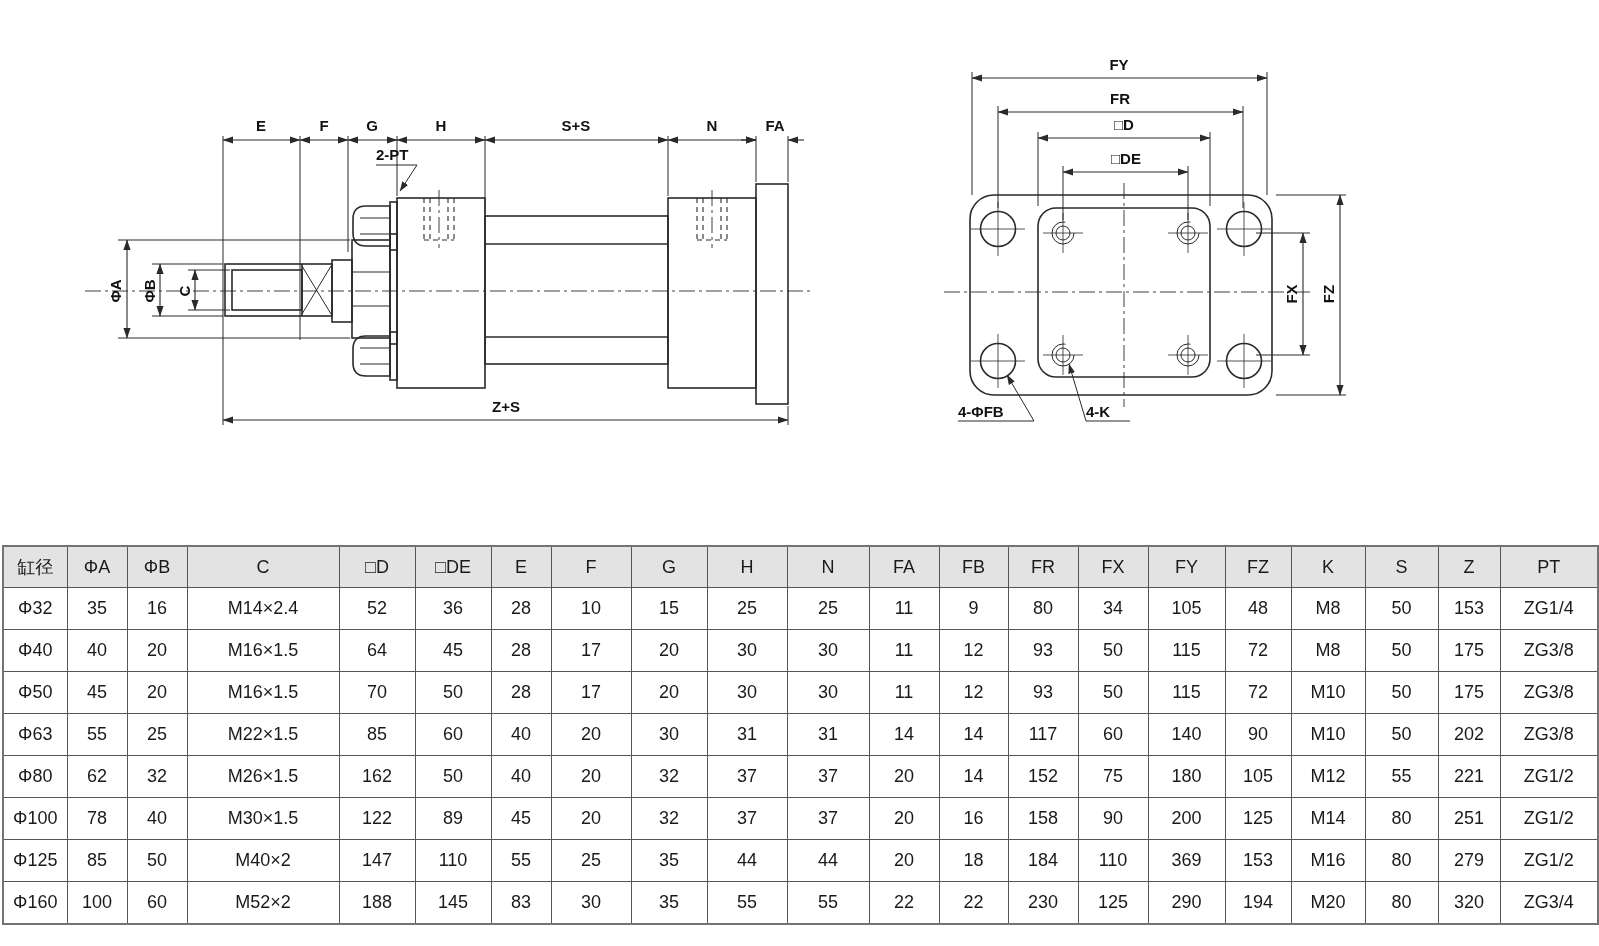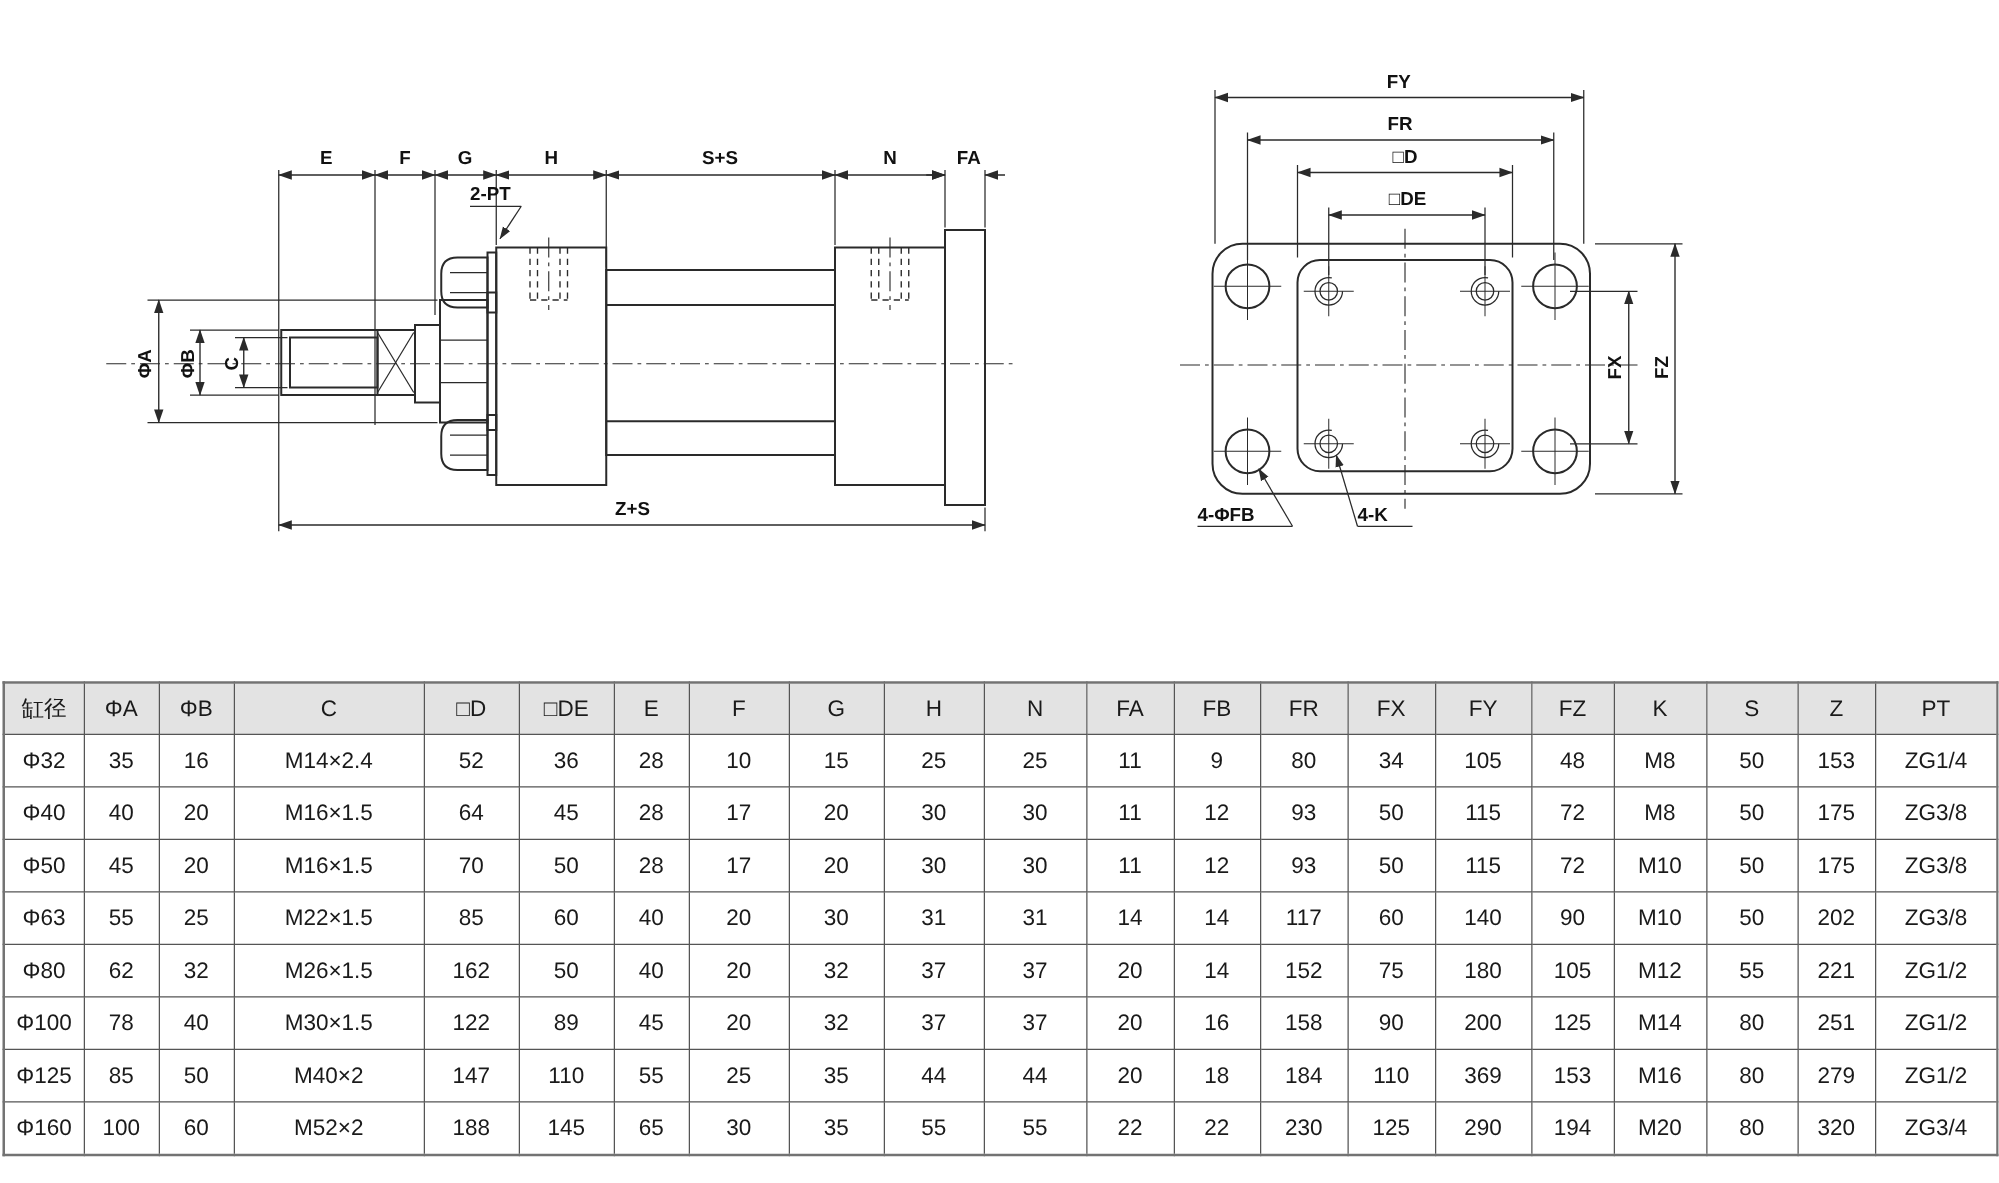--- a/index.html
+++ b/index.html
@@ -428,21 +428,21 @@
           <td>279</td>
           <td>ZG1/2</td>
         </tr>
         <tr>
           <td>Φ160</td>
           <td>100</td>
           <td>60</td>
           <td>M52×2</td>
           <td>188</td>
           <td>145</td>
-          <td>65</td>
+          <td>83</td>
           <td>30</td>
           <td>35</td>
           <td>55</td>
           <td>55</td>
           <td>22</td>
           <td>22</td>
           <td>230</td>
           <td>125</td>
           <td>290</td>
           <td>194</td>

